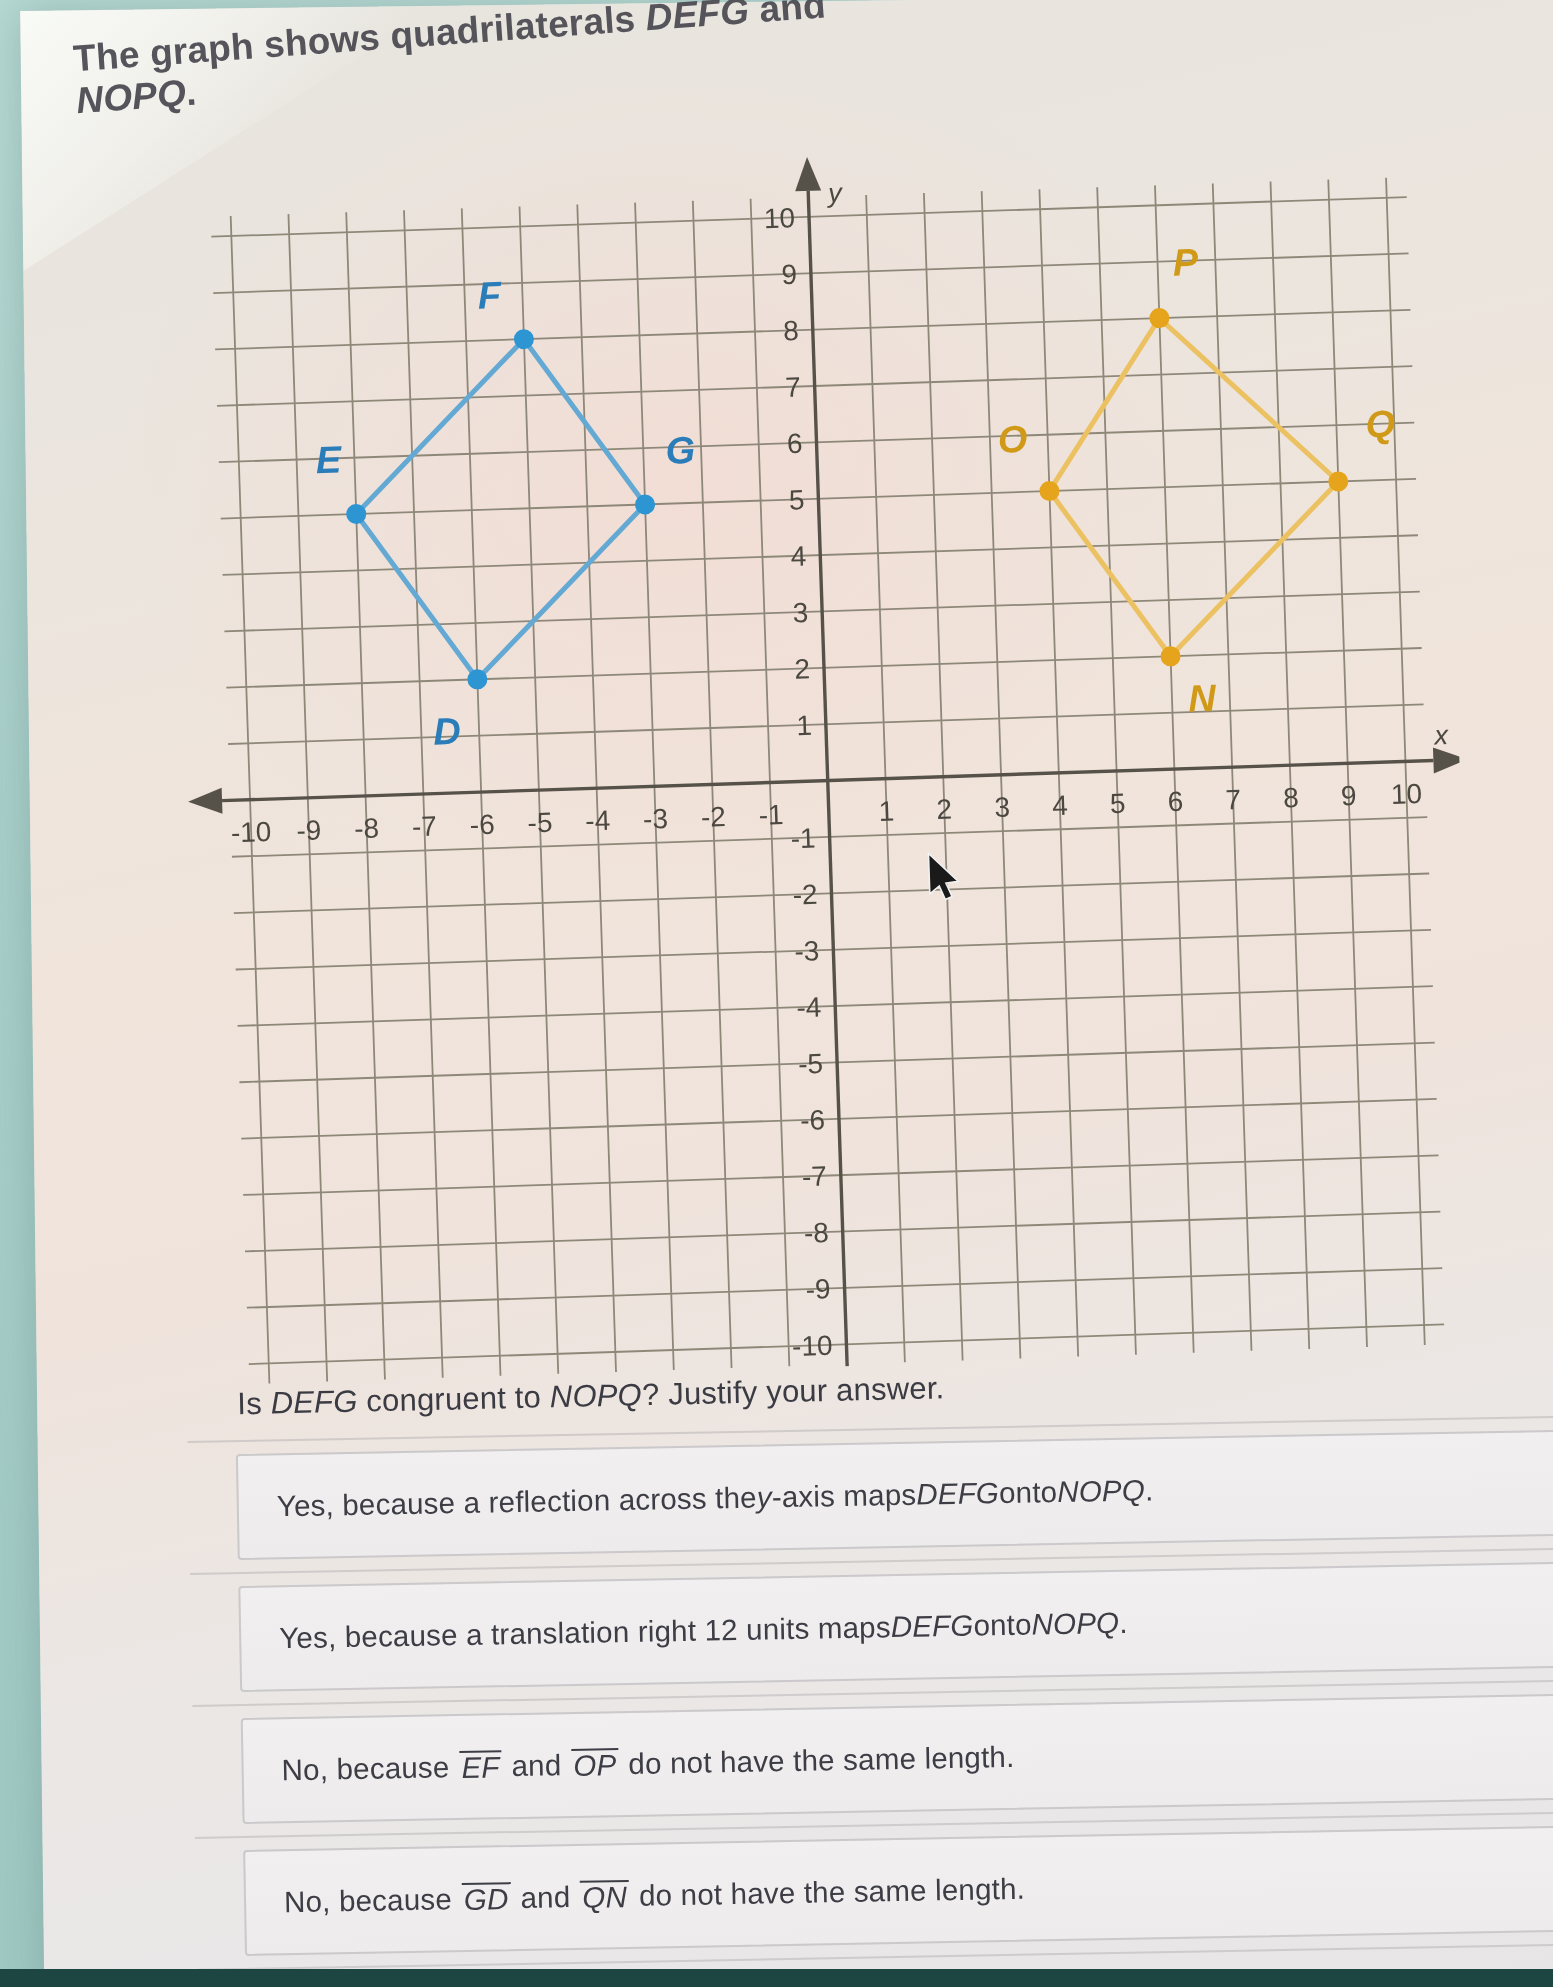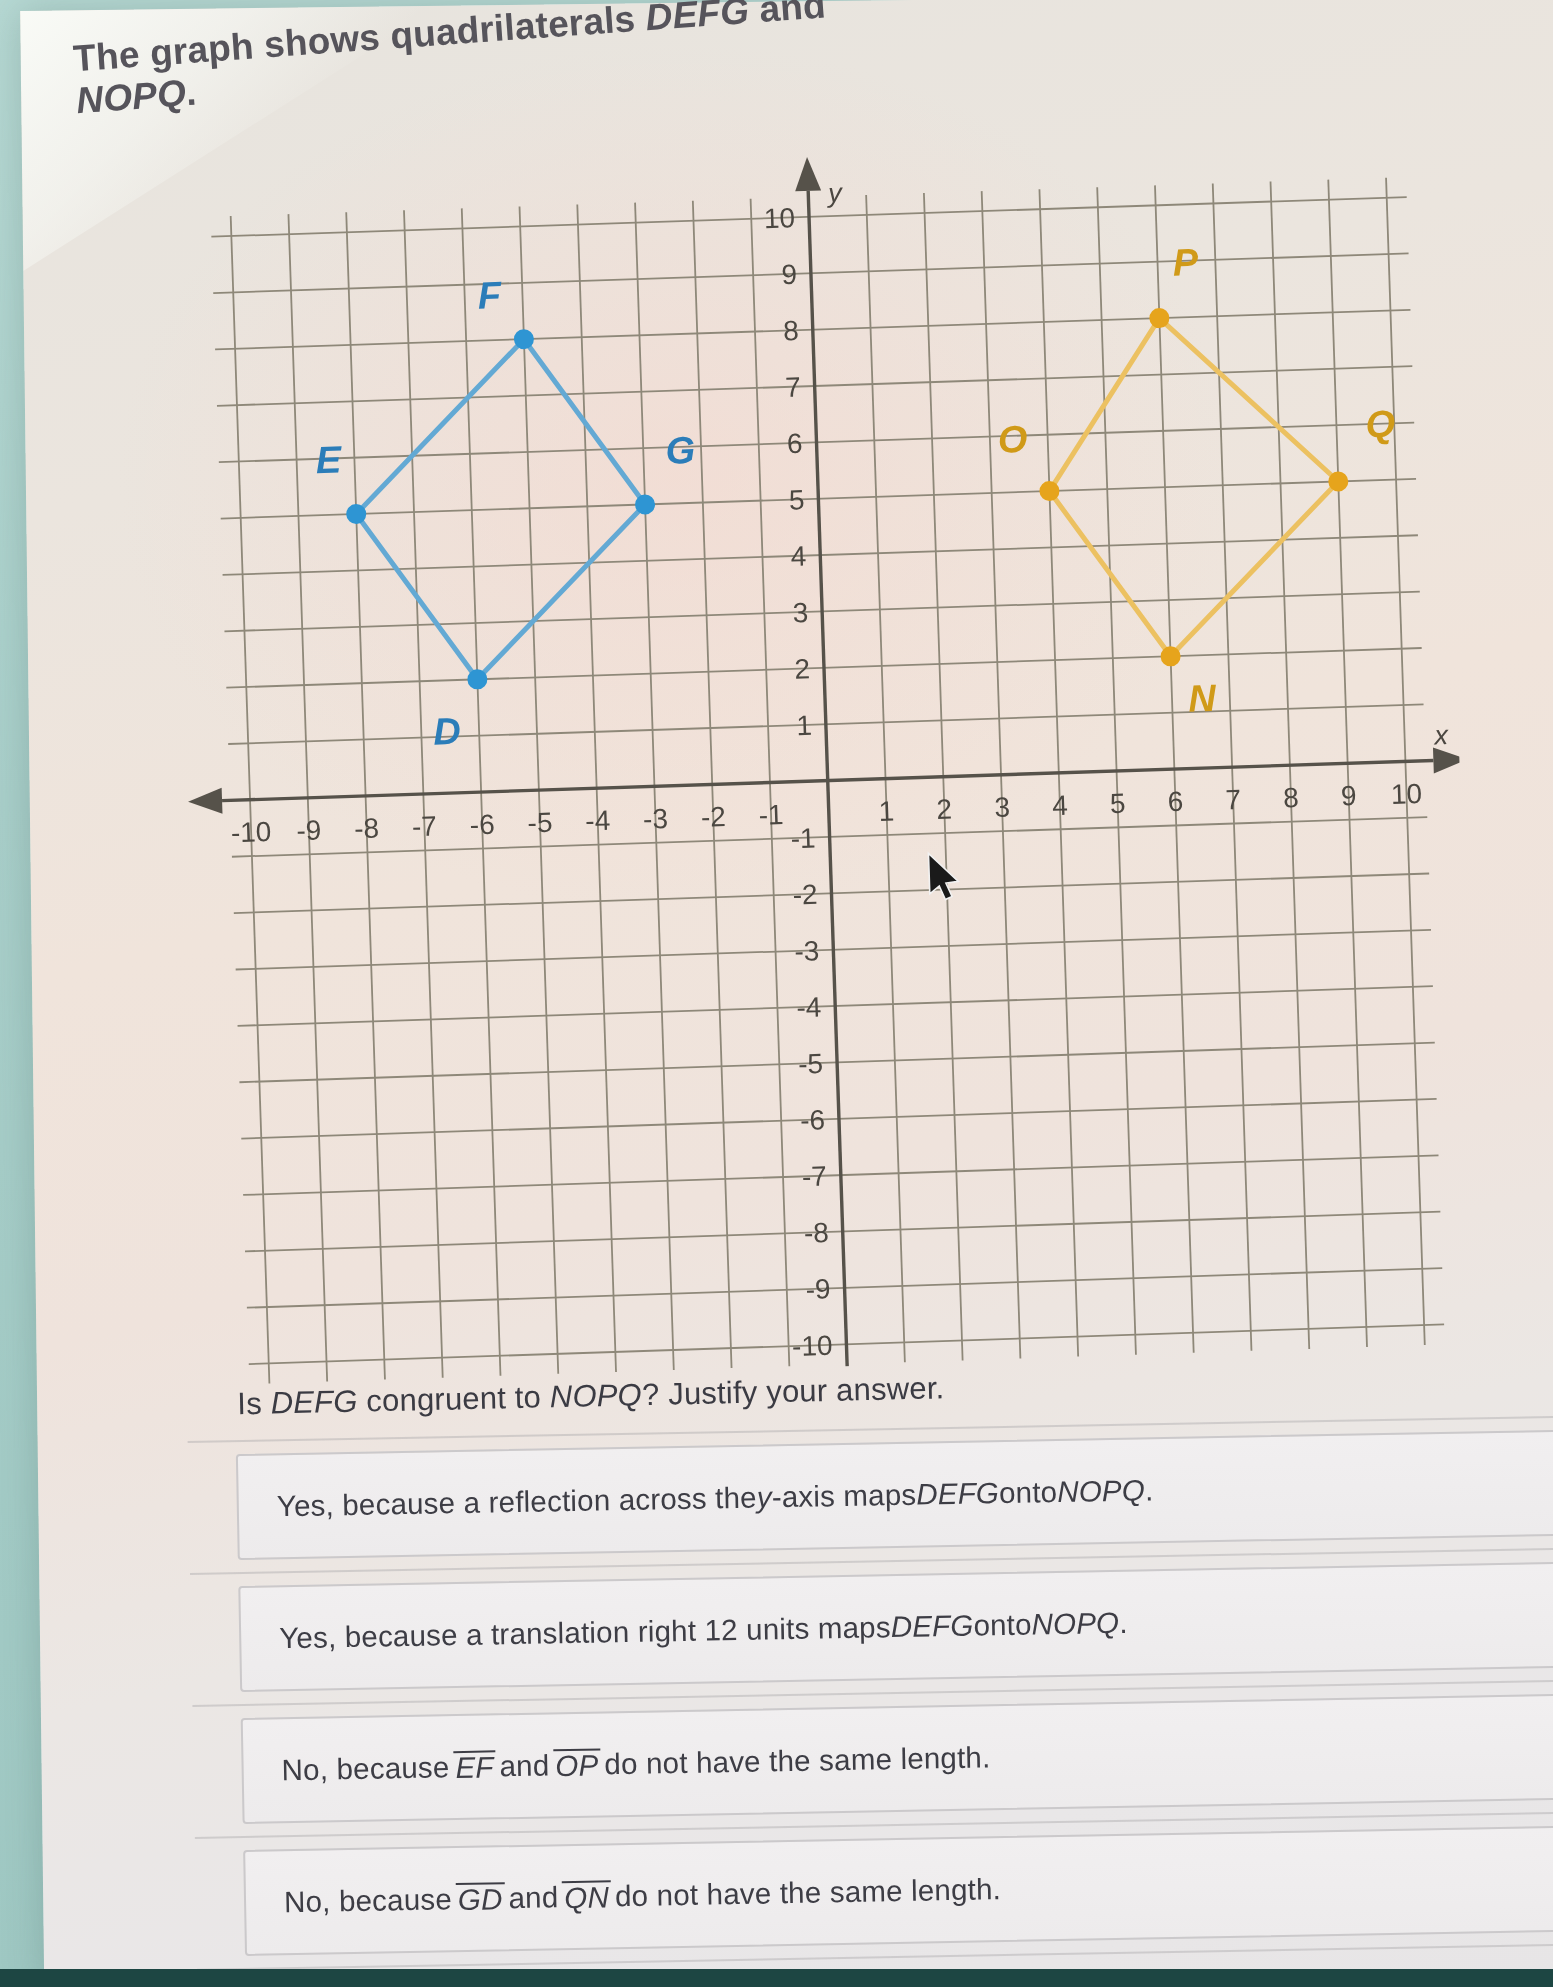--- a/index.html
+++ b/index.html
@@ -24,21 +24,21 @@
             transform:rotate(-0.6deg);transform-origin:0 0;letter-spacing:.2px;}
   .options-region{position:absolute;left:150px;top:1432px;right:-46px;
                   transform:rotate(-0.35deg);transform-origin:0 0;}
   .divider{height:2px;background:rgba(172,170,172,.45);margin:0;}
   .option{margin:12px 0 12px 48px;height:102px;border:2px solid #cbc9cb;border-radius:4px;
           background:linear-gradient(180deg,#f1eff0,#edebec);
           display:flex;align-items:center;padding-left:38px;
           font-size:29.5px;color:#3d3d45;letter-spacing:.2px;cursor:pointer;}
   .it{font-style:italic;}
   .ov{font-style:italic;display:inline-block;border-top:2.2px solid #3d3d45;
-      line-height:1.02;padding:0 2px;margin:0 4px;}
+      line-height:1.02;padding:0 2px;margin:0 10px;}
   .bottom-bar{position:absolute;left:0;bottom:0;width:100%;height:18px;background:#1d4643;}
   svg text{font-family:"Liberation Sans", sans-serif;}
 </style>
 </head>
 <body>
 
 <div class="stage">
   <div class="paper">
     <div class="glare"></div>
 

